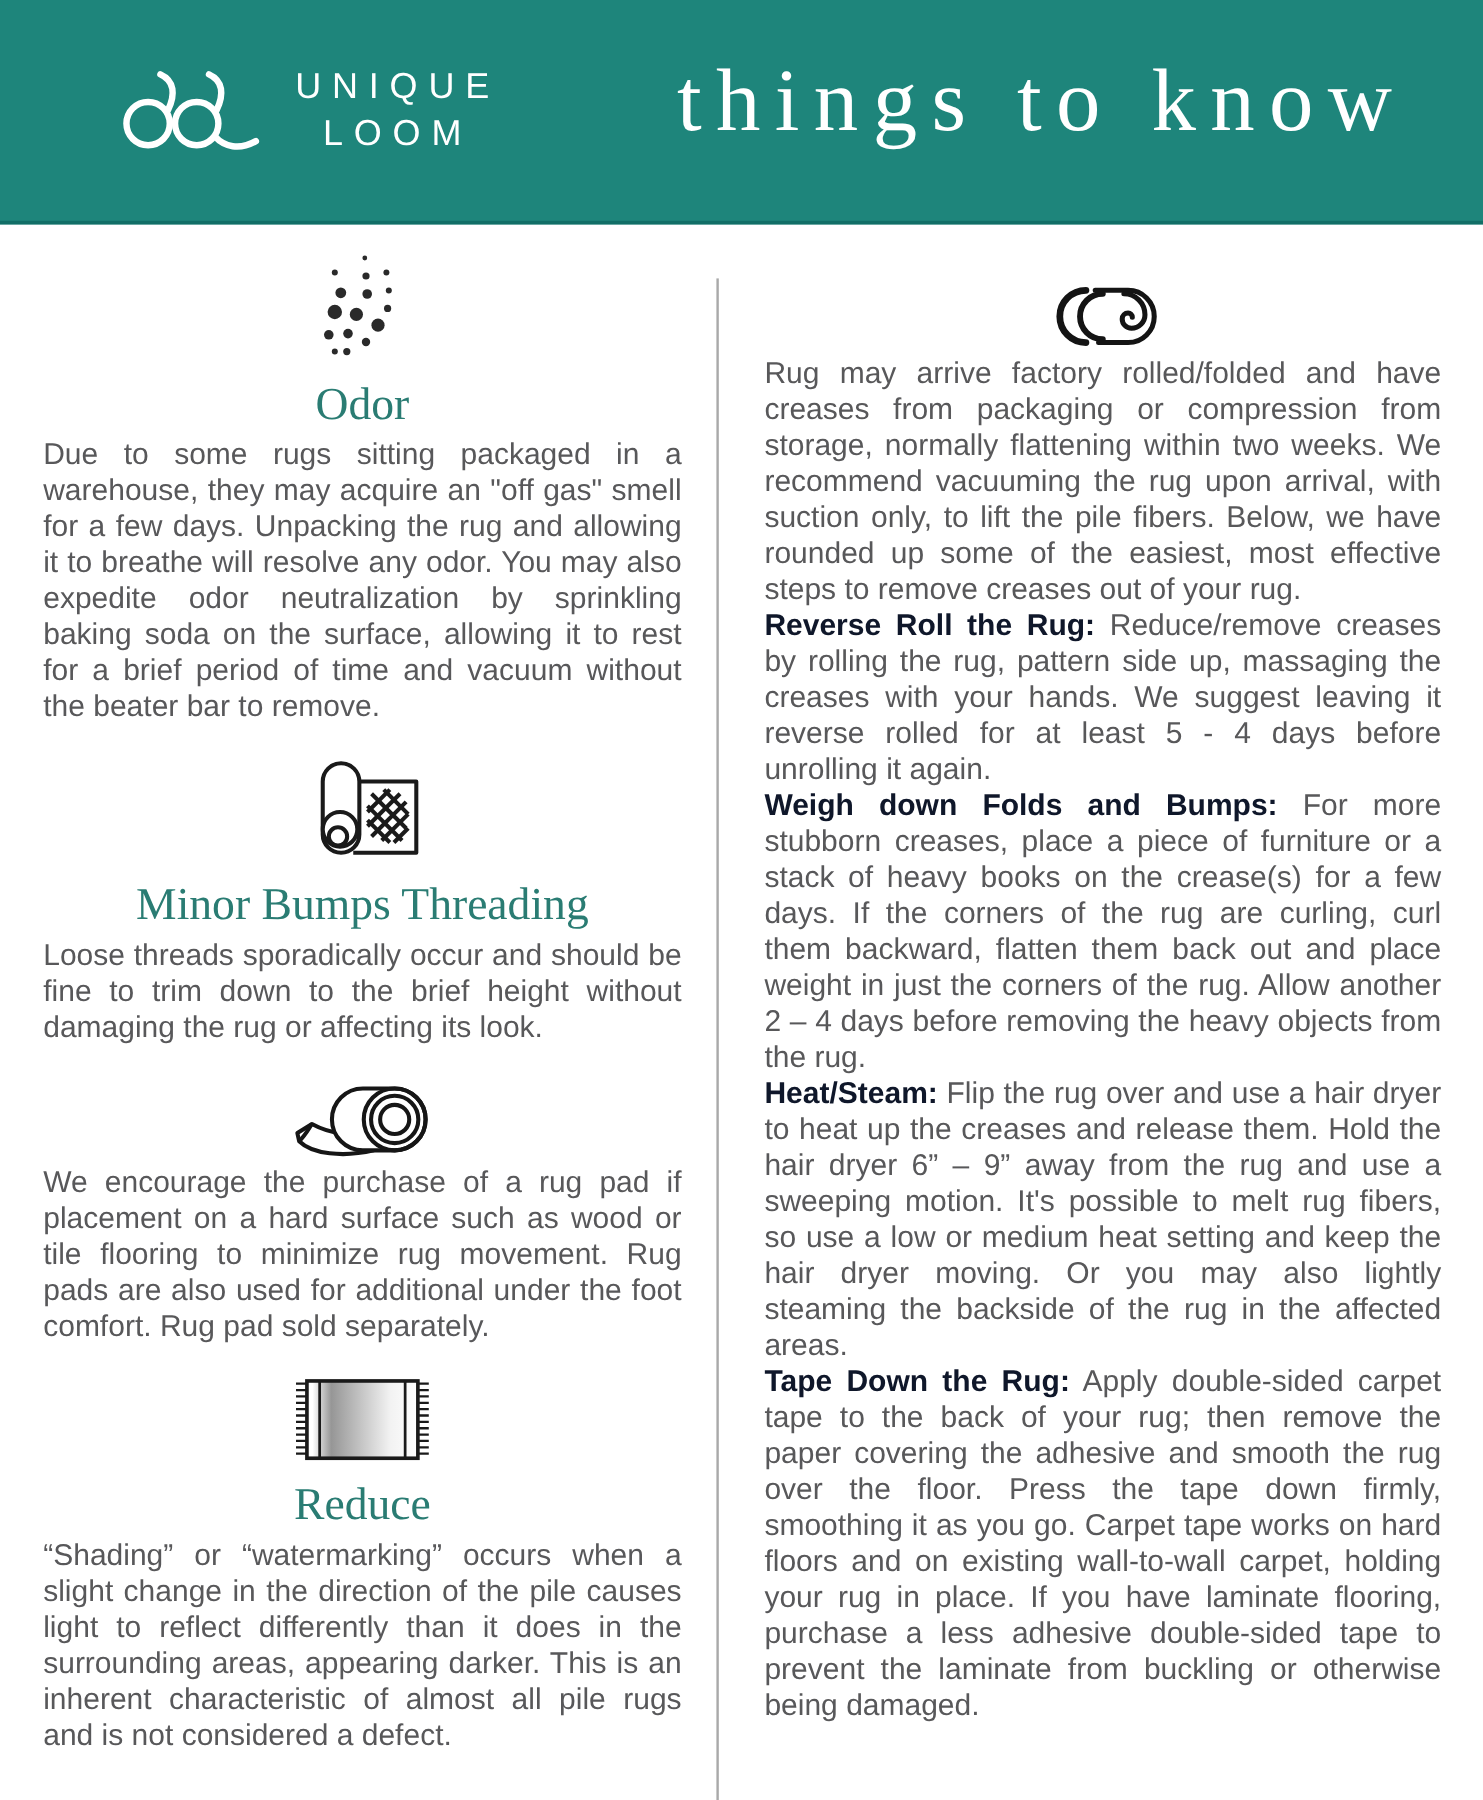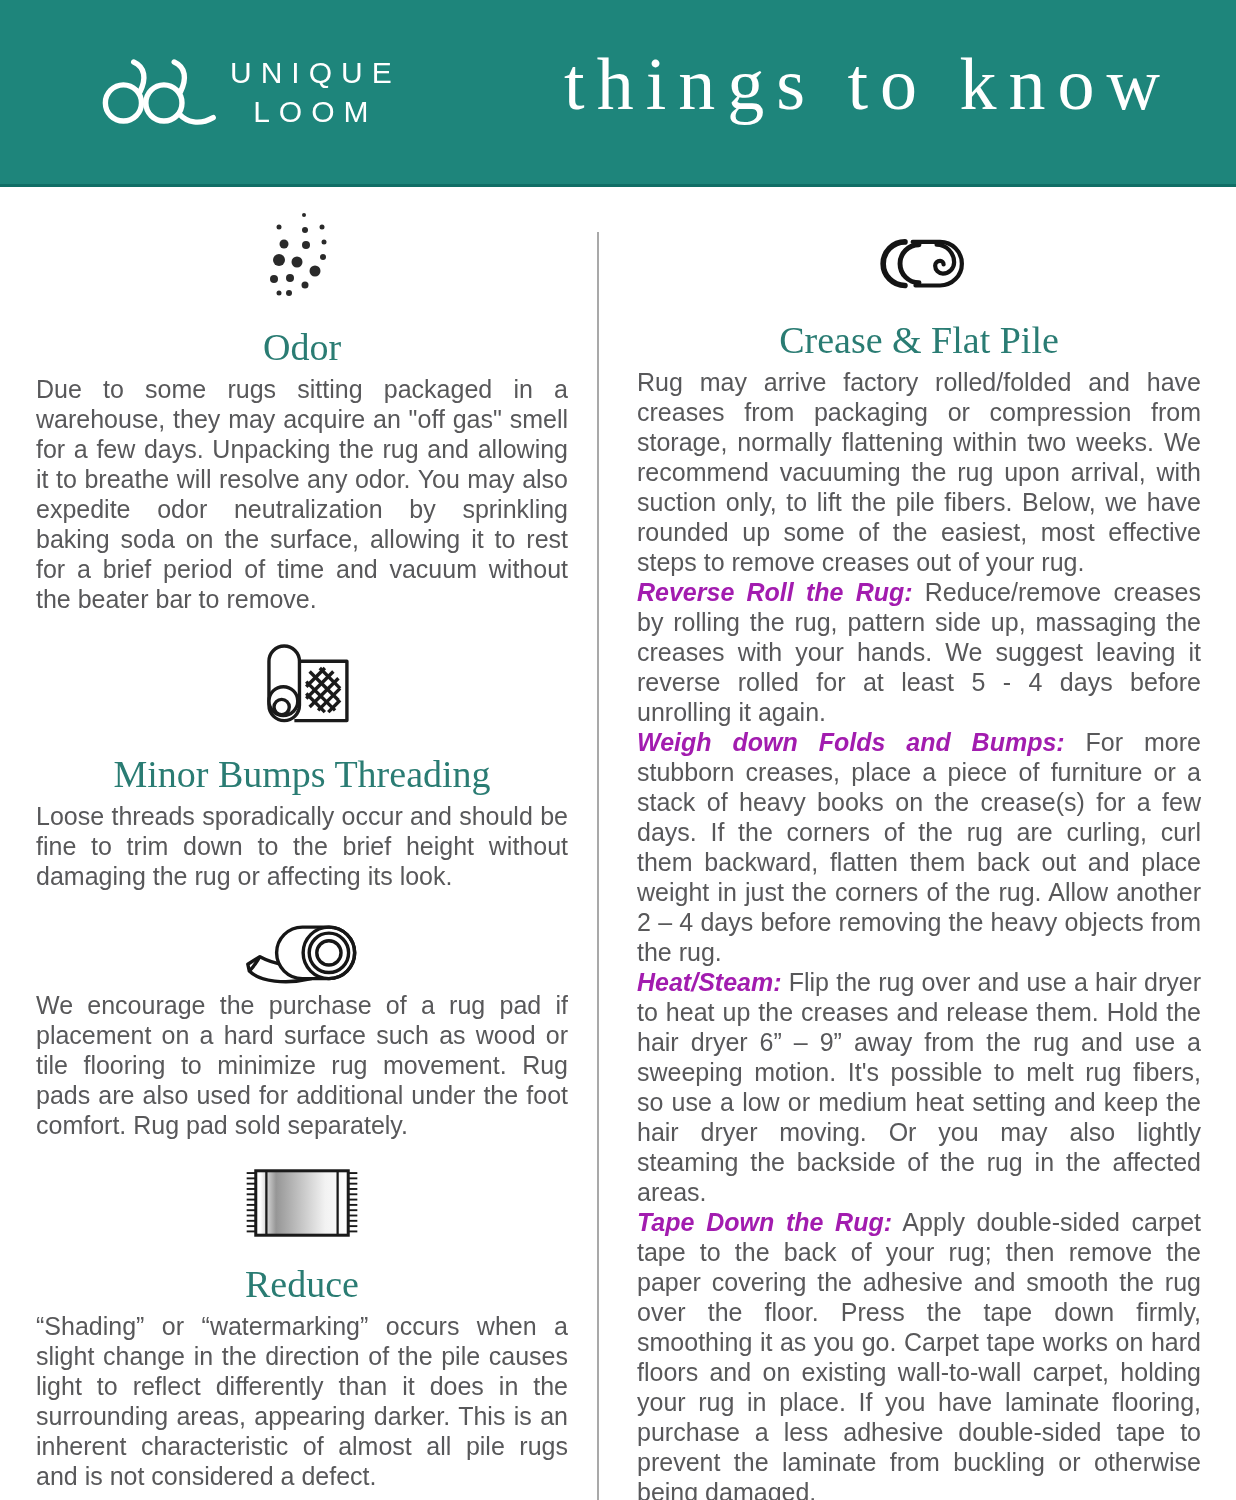--- a/index.html
+++ b/index.html
@@ -2,38 +2,38 @@
 <html><head>
 <meta charset="utf-8">
 <style>
   html,body{margin:0;padding:0;background:#ffffff;}
   .page{position:relative;width:1236px;height:1500px;background:#ffffff;overflow:hidden;
         font-family:"Liberation Sans",sans-serif;}
 
   
   .header{position:absolute;left:0;top:0;width:1236px;height:184px;background:#1e857b;
           border-bottom:3px solid #116e66;display:flex;align-items:center;color:#ffffff;}
-  .brand{display:flex;align-items:center;gap:8px;margin-left:100px;}
+  .brand{display:flex;align-items:center;gap:24px;margin-left:100px;}
   .brand svg{display:block;}
   .brand-text{text-align:center;font-size:30px;letter-spacing:9px;line-height:1.3;font-weight:400;}
   .page-title{margin:0 64px 16px auto;font-family:"Liberation Serif",serif;font-weight:400;
               font-size:74px;letter-spacing:12px;white-space:nowrap;}
 
   
   .divider{position:absolute;left:597px;top:232px;width:2px;height:1268px;background:#a9a9a9;}
   .col{position:absolute;top:187px;color:#58585a;font-size:25px;line-height:30px;}
   .col-left{left:36px;width:532px;}
   .col-right{left:637px;width:564px;}
 
   .sec{text-align:center;}
   .sec-icon{display:block;margin:0 auto;}
   h2{font-family:"Liberation Serif",serif;font-weight:400;color:#2a7c73;font-size:38px;
-     line-height:44px;margin:23px 0 5px;text-align:center;}
+     line-height:44px;margin:13px 0 5px;text-align:center;}
   p.body{margin:0;text-align:justify;color:#58585a;}
-  p.body strong{color:#a21caf;font-weight:700;font-style:italic;}
+  p.body strong{color:#0f172a;font-weight:700;}
   .mt1{margin-top:20px;}  
   .mt2{margin-top:27px;}  
   .tip{margin-top:29px;}
   .crease-icon-wrap{margin-top:50px;text-align:center;}
 </style>
 </head>
 <body>
 
 <div class="page">
 
@@ -176,21 +176,20 @@
     <div class="crease-icon-wrap">
       <svg width="102" height="52" viewBox="0 0 134 74">
         <g fill="none" stroke="#141414" stroke-linecap="round">
           <path d="M47 7 a31 31 0 0 0 0 62" stroke-width="8"></path>
           <path d="M67 11 a27 27 0 0 0 0 54" stroke-width="7"></path>
           <path d="M58 7 H97 a31 31 0 0 1 0 62 H62" stroke-width="6"></path>
           <path d="M92 11 a25 25 0 0 1 25 25 a16 16 0 0 1 -16 16 a11 11 0 0 1 -11 -11 a7 7 0 0 1 7 -7 a5 5 0 0 1 5 5" stroke-width="6"></path>
         </g>
       </svg>
     </div>
-    <h2>Crease &amp; Flat Pile</h2>
     <p class="body">Rug may arrive factory rolled/folded and have creases from packaging or compression from storage, normally flattening within two weeks. We recommend vacuuming the rug upon arrival, with suction only, to lift the pile fibers. Below, we have rounded up some of the easiest, most effective steps to remove creases out of your rug.</p>
 
     <p class="body tip"><strong>Reverse Roll the Rug:</strong><span> Reduce/remove creases by rolling the rug, pattern side up, massaging the creases with your hands. We suggest leaving it reverse rolled for at least 5 - 4 days before unrolling it again.</span></p>
 
     <p class="body tip"><strong>Weigh down Folds and Bumps:</strong><span> For more stubborn creases, place a piece of furniture or a stack of heavy books on the crease(s) for a few days. If the corners of the rug are curling, curl them backward, flatten them back out and place weight in just the corners of the rug. Allow another 2 – 4 days before removing the heavy objects from the rug.</span></p>
 
     <p class="body tip"><strong>Heat/Steam:</strong><span> Flip the rug over and use a hair dryer to heat up the creases and release them. Hold the hair dryer 6” – 9” away from the rug and use a sweeping motion. It's possible to melt rug fibers, so use a low or medium heat setting and keep the hair dryer moving. Or you may also lightly steaming the backside of the rug in the affected areas.</span></p>
 
     <p class="body tip"><strong>Tape Down the Rug:</strong><span> Apply double-sided carpet tape to the back of your rug; then remove the paper covering the adhesive and smooth the rug over the floor. Press the tape down firmly, smoothing it as you go. Carpet tape works on hard floors and on existing wall-to-wall carpet, holding your rug in place. If you have laminate flooring, purchase a less adhesive double-sided tape to prevent the laminate from buckling or otherwise being damaged.</span></p>
 

